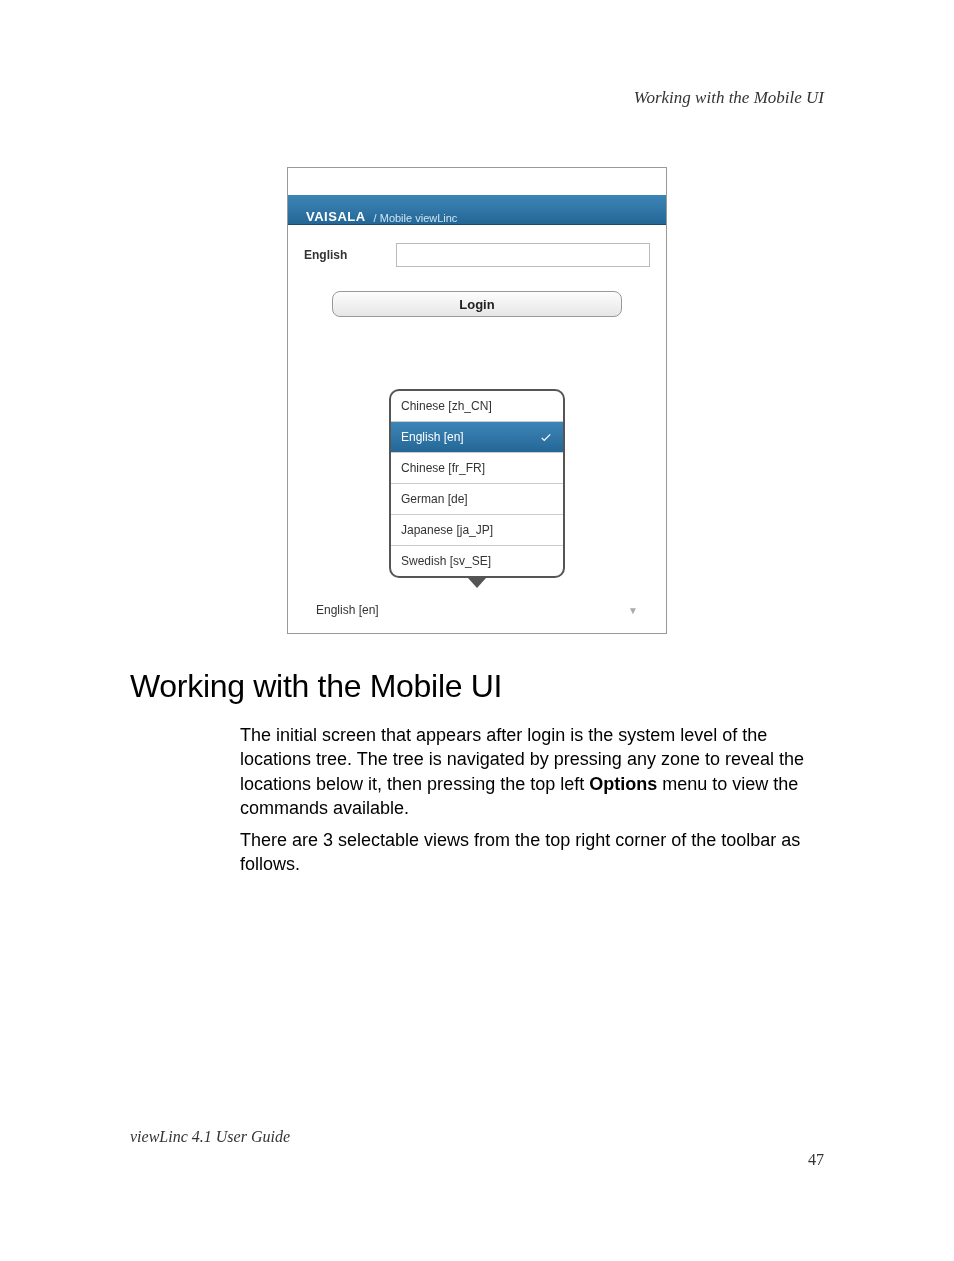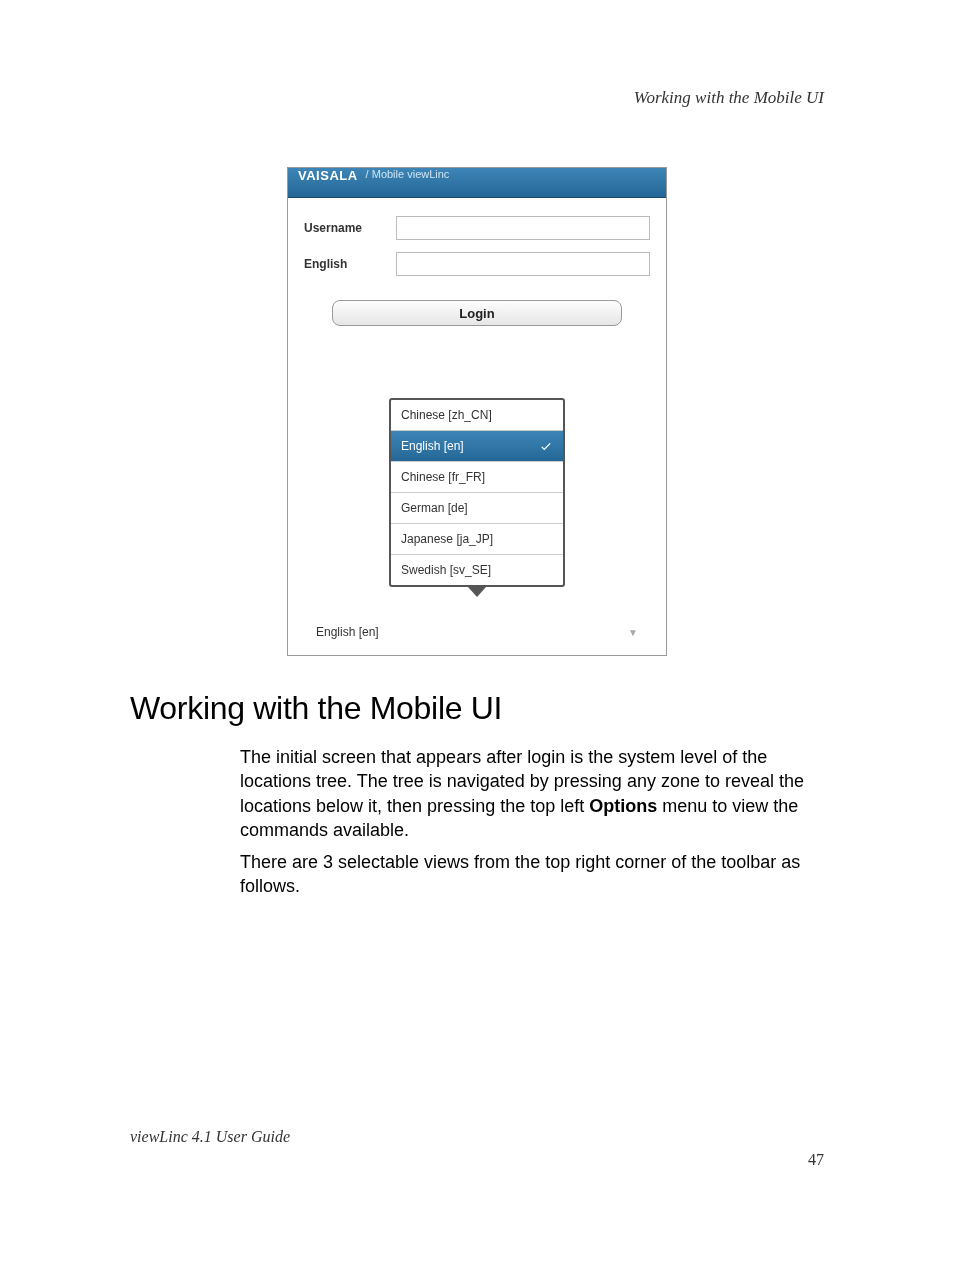--- a/index.html
+++ b/index.html
@@ -26,24 +26,25 @@
   .mobile-frame {
     width: 380px;
     border: 1px solid #999;
     background: #fff;
     box-shadow: 0 0 0 rgba(0,0,0,0);
   }
   .mobile-header {
     height: 30px;
     background: linear-gradient(to bottom, #3d85b7 0%, #246796 100%);
     display: flex;
-    align-items: flex-start;
-    padding: 0 10px;
+    align-items: flex-end;
+    padding: 0 18px;
     gap: 8px;
     border-bottom: 1px solid #1a4a6e;
+    margin-top: 27px;
   }
   .brand {
     font-weight: bold;
     color: #fff;
     font-size: 13px;
     letter-spacing: 0.5px;
   }
   .brand-sub {
     color: #cfe4f2;
     font-size: 11px;
@@ -78,23 +79,23 @@
     border: 1px solid #9a9a9a;
     border-radius: 8px;
     background: linear-gradient(to bottom, #fdfdfd 0%, #e6e6e6 100%);
     font-weight: bold;
     font-size: 13px;
     color: #222;
     cursor: pointer;
   }
   .lang-popup {
     width: 176px;
-    margin: 64px auto 16px auto;
+    margin: 64px auto 3px auto;
     border: 2px solid #555;
-    border-radius: 3px;
+    border-radius: 10px;
     background: #fff;
     position: relative;
   }
   .lang-popup::after {
     content: "";
     position: absolute;
     bottom: -12px;
     left: 50%;
     transform: translateX(-50%);
     width: 0; height: 0;
@@ -168,24 +169,20 @@
   <div class="running-head">Working with the Mobile UI</div>
 
   <div class="screenshot-wrap">
     <div class="mobile-frame">
       <div class="mobile-header">
         <span class="brand">VAISALA</span>
         <span class="brand-sub">/ Mobile viewLinc</span>
       </div>
       <div class="login-body">
         <div class="form-row">
-          <div class="form-label">Username</div>
-          <div class="form-input"></div>
-        </div>
-        <div class="form-row">
           <div class="form-label">English</div>
           <div class="form-input"></div>
         </div>
         <div class="login-btn-wrap">
           <button class="login-btn">Login</button>
         </div>
 
         <div class="lang-popup">
           <div class="lang-item">
             <span>Chinese [zh_CN]</span>

